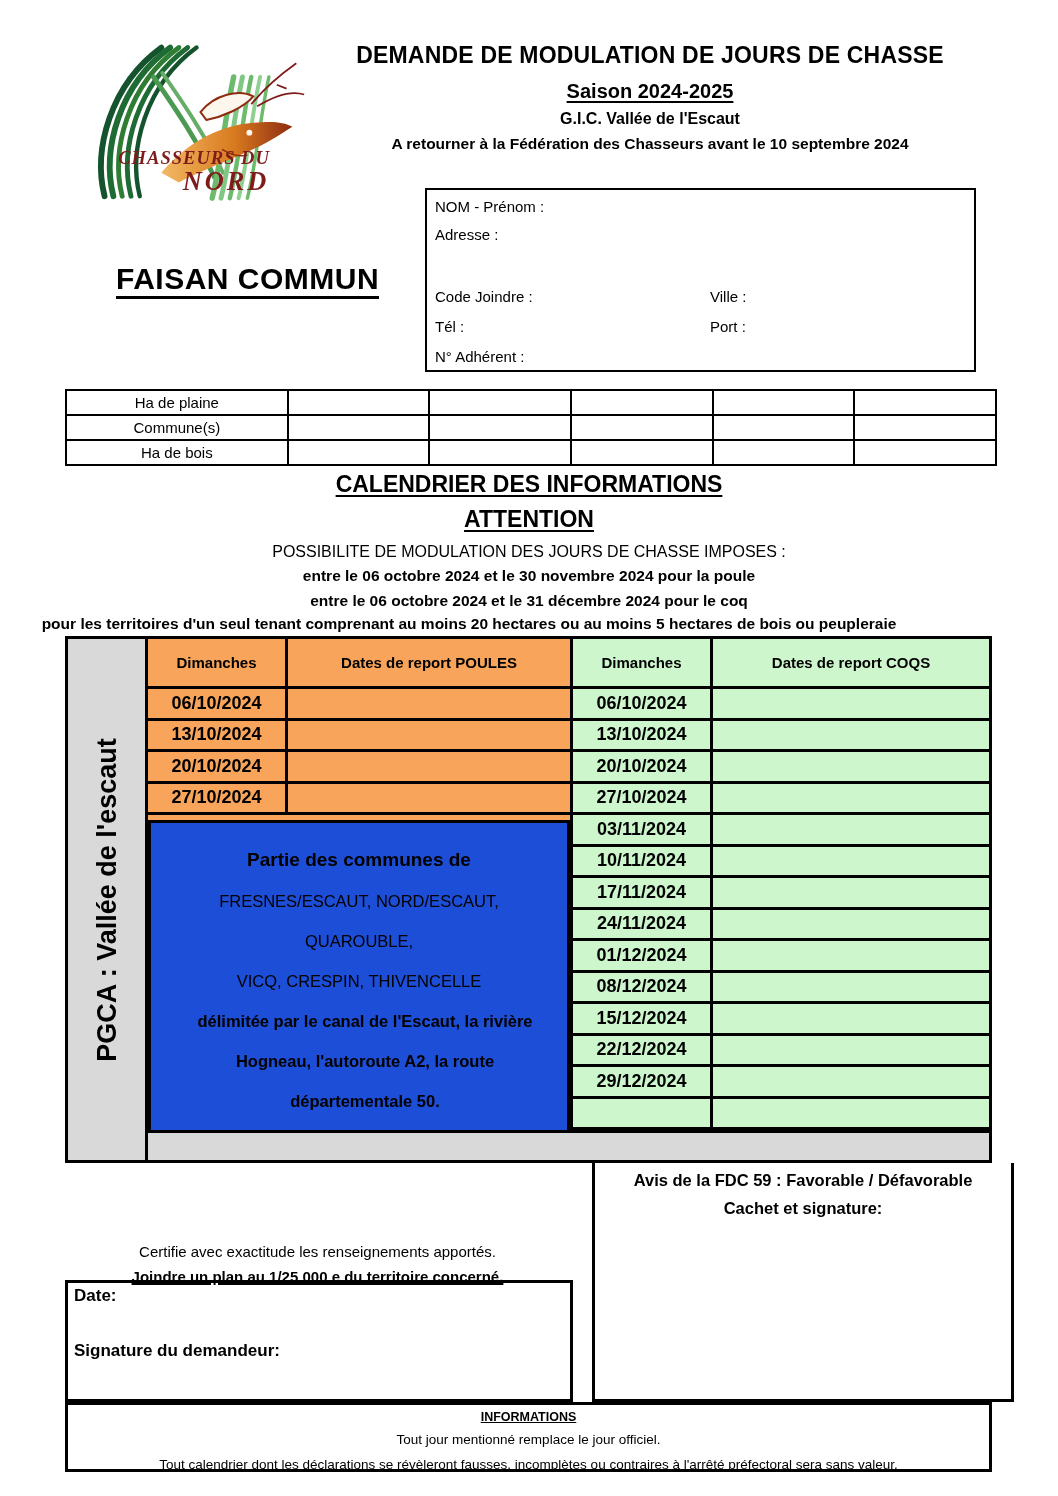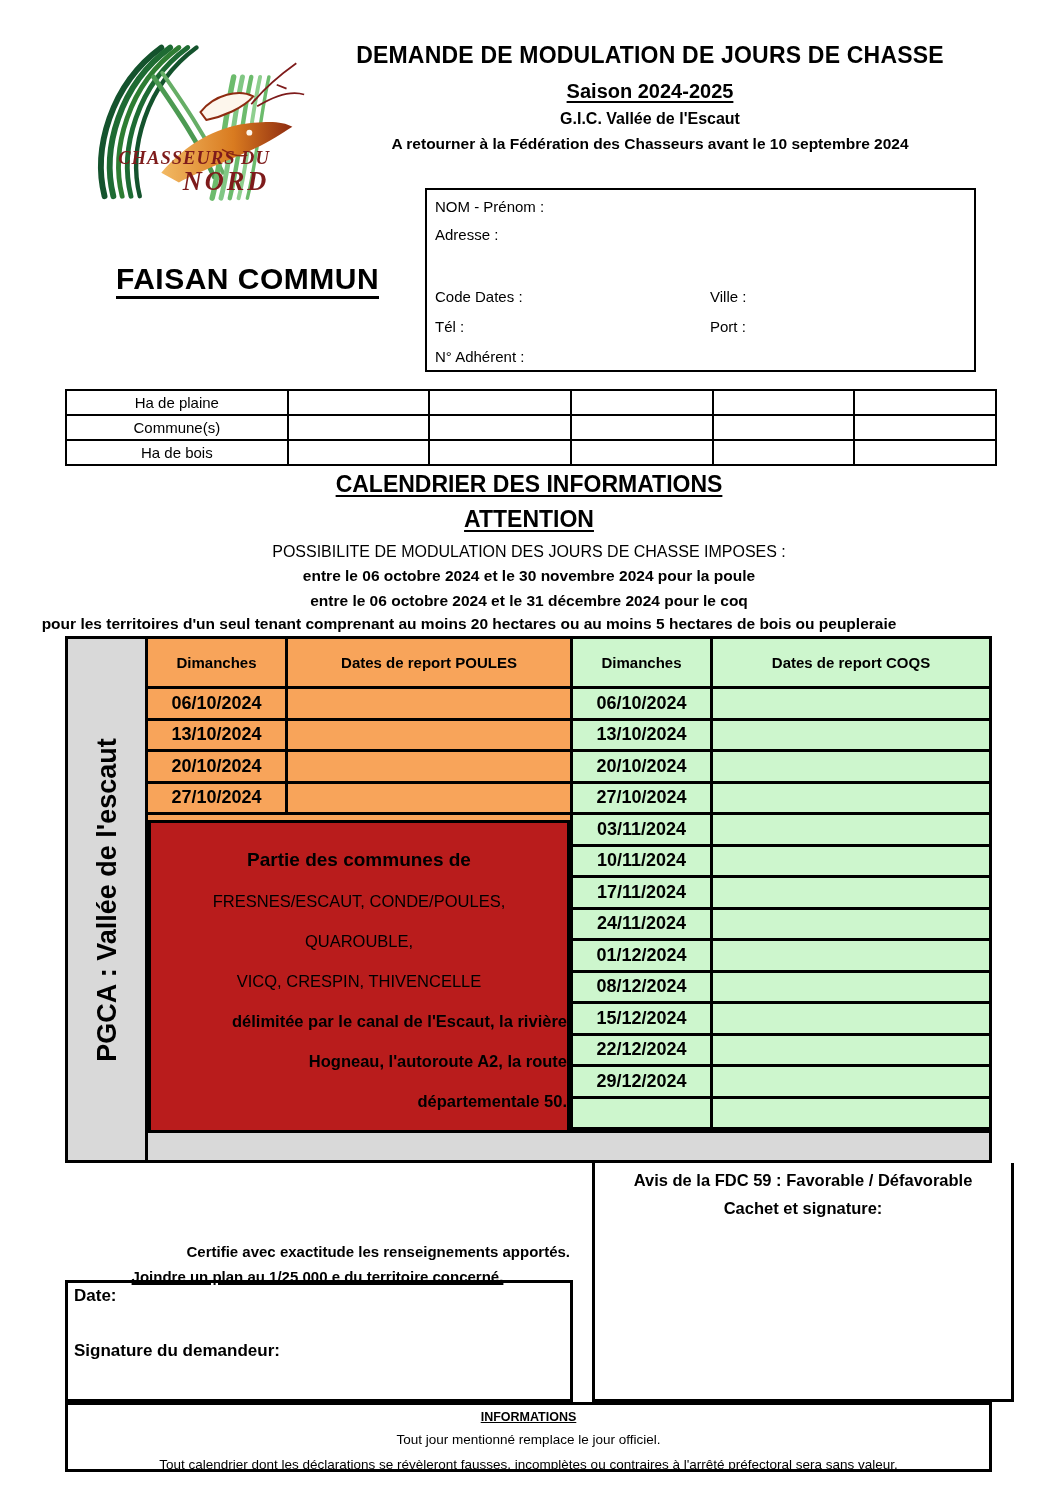--- a/index.html
+++ b/index.html
@@ -62,31 +62,31 @@
   .half-left  .c1 { width: 140px; }
   .half-right .c1 { width: 140px; }
   .c2 { flex: 1; }
   .poules-bg { background: var(--poules_bg, #F8A45A); }
   .coqs-bg   { background: var(--coqs_bg, #CDF6CD); }
   .hdr-cell { font-weight: bold; font-size: 15px; text-align: center; }
   .date-txt { font-weight: bold; font-size: 18px; text-align: center; }
   .orange-region { flex: 1; position: relative; }
   .white-box {
     position: absolute; left: 0; right: 0; top: 5px; bottom: 0;
-    background: #b91c1c; border: 3px solid #000; border-bottom: none;
+    background: #1d4ed8; border: 3px solid #000; border-bottom: none;
     padding-top: 26px;
   }
   .wb-line { text-align: center; margin-bottom: 21px; font-size: 16.5px; }
   .wb-title { font-weight: bold; font-size: 19px; }
-  .wb-left { text-align: right; padding-left: 12px; font-weight: bold; }
+  .wb-left { text-align: center; padding-left: 12px; font-weight: bold; }
   .gray-strip { position: absolute; left: 0; right: 0; bottom: 0; height: 30px; background: var(--sidebar_bg, #D9D9D9); border-top: 3px solid #000; }
 
   
   .bottom { left: 65px; top: 1163px; width: 927px; height: 310px; }
-  .certify { position: absolute; left: 0; top: 80px; width: 505px; text-align: right; font-size: 15px; font-weight: bold; }
+  .certify { position: absolute; left: 0; top: 80px; width: 505px; text-align: center; font-size: 15px; }
   .joinplan { position: absolute; left: 0; top: 105px; width: 505px; text-align: center; font-size: 15px; font-weight: bold; text-decoration: underline; text-decoration-thickness: 2px; }
   .datebox { position: absolute; left: 0; top: 117px; width: 508px; height: 122px; border: 3px solid #000; }
   .datebox .date-lbl { position: absolute; left: 6px; top: 3px; font-weight: bold; font-size: 17px; }
   .datebox .sig-lbl  { position: absolute; left: 6px; top: 58px; font-weight: bold; font-size: 17px; }
   .avisbox { position: absolute; left: 505px; top: 0; width: 422px; height: 239px; border-left: 3px solid #000; border-right: 3px solid #000; border-bottom: 3px solid #000; padding-top: 8px; margin-left: 22px; }
   .avis-l1 { text-align: center; font-weight: bold; font-size: 16.5px; }
   .avis-l2 { text-align: center; font-weight: bold; font-size: 16.5px; margin-top: 9px; }
   .infobox { position: absolute; left: 0; top: 239px; width: 927px; height: 70px; border: 3px solid #000; }
   .info-t { text-align: center; font-weight: bold; font-size: 12.5px; margin-top: 5px; text-decoration: underline; }
   .info-1 { text-align: center; font-size: 13.5px; margin-top: 8px; }
@@ -149,21 +149,21 @@
   <div class="abs form-box">
     <div class="form-line" style="left:8px; top:6px;">
       <span>NOM - Prénom :</span>
       <span class="fill"></span>
     </div>
     <div class="form-line" style="left:8px; top:34px;">
       <span>Adresse :</span>
       <span class="fill"></span>
     </div>
     <div class="form-line" style="left:8px; top:96px;">
-      <span>Code Dates :</span>
+      <span>Code Joindre :</span>
       <span class="fill"></span>
     </div>
     <div class="form-line" style="left:283px; top:96px;">
       <span>Ville :</span>
       <span class="fill"></span>
     </div>
     <div class="form-line" style="left:8px; top:126px;">
       <span>Tél :</span>
       <span class="fill"></span>
     </div>
@@ -238,21 +238,21 @@
           <div class="cell c1 date-txt">20/10/2024</div>
           <div class="cell c2"></div>
         </div>
         <div class="row d-row poules-bg">
           <div class="cell c1 date-txt">27/10/2024</div>
           <div class="cell c2"></div>
         </div>
         <div class="orange-region poules-bg">
           <div class="white-box">
             <div class="wb-line wb-title">Partie des communes de</div>
-            <div class="wb-line">FRESNES/ESCAUT, CONDE/POULES,</div>
+            <div class="wb-line">FRESNES/ESCAUT, NORD/ESCAUT,</div>
             <div class="wb-line">QUAROUBLE,</div>
             <div class="wb-line">VICQ, CRESPIN, THIVENCELLE</div>
             <div class="wb-line wb-left">délimitée par le canal de l'Escaut, la rivière</div>
             <div class="wb-line wb-left">Hogneau, l'autoroute A2, la route</div>
             <div class="wb-line wb-left">départementale 50.</div>
           </div>
         </div>
       </div>
 
       <div class="half half-right">

